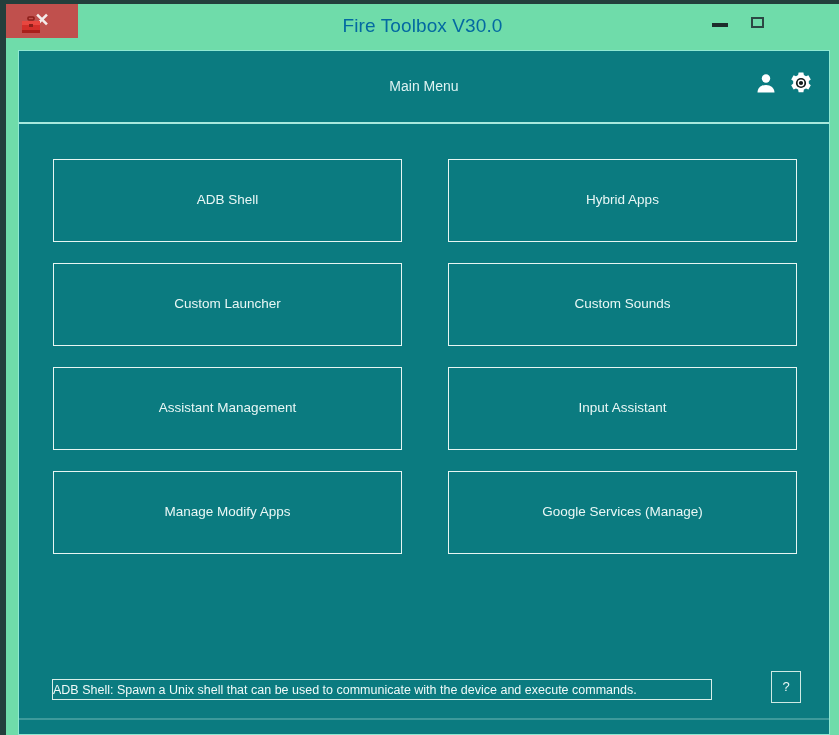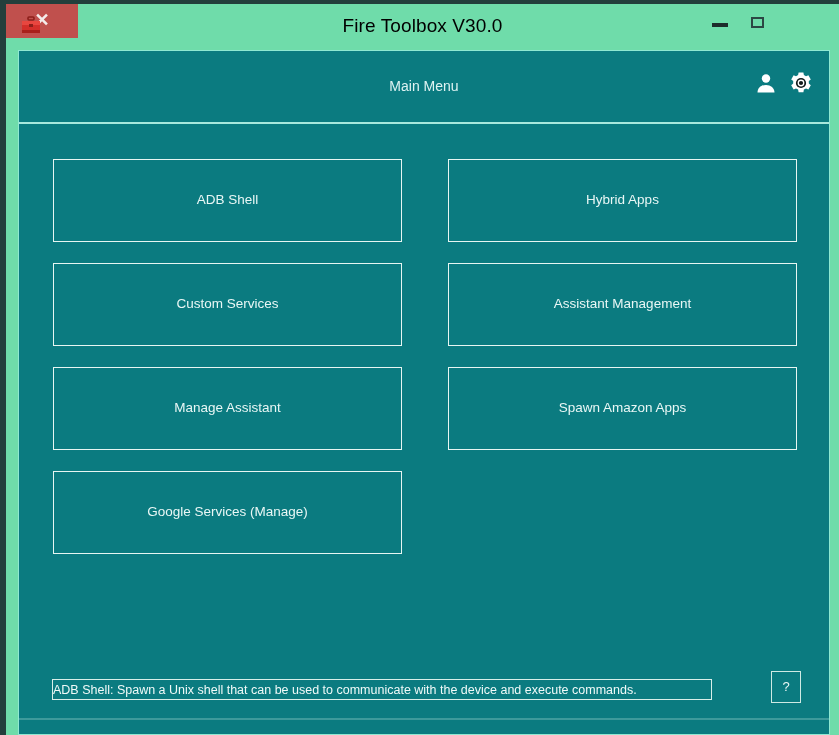--- a/index.html
+++ b/index.html
@@ -42,21 +42,21 @@
     width: 22px; height: 22px;
   }
   #title-text {
     position: absolute;
     left: 0; top: 0;
     width: 833px;
     height: 44px;
     line-height: 44px;
     text-align: center;
     font-size: 19px;
-    color: #000000;
+    color: #0369a1;
     letter-spacing: .1px;
   }
   .winbtn {
     position: absolute;
     top: 0;
     height: 34px;
   }
   #btn-min {
     left: 695px;
     width: 40px;
@@ -271,30 +271,33 @@
     </div>
 
     <div id="grid">
       <div class="menu-btn">
         <span>ADB Shell</span>
       </div>
       <div class="menu-btn">
         <span>Hybrid Apps</span>
       </div>
       <div class="menu-btn">
-        <span>Custom Services</span>
+        <span>Custom Launcher</span>
+      </div>
+      <div class="menu-btn">
+        <span>Custom Sounds</span>
       </div>
       <div class="menu-btn">
         <span>Assistant Management</span>
       </div>
       <div class="menu-btn">
-        <span>Manage Assistant</span>
-      </div>
-      <div class="menu-btn">
-        <span>Spawn Amazon Apps</span>
+        <span>Input Assistant</span>
+      </div>
+      <div class="menu-btn">
+        <span>Manage Modify Apps</span>
       </div>
       <div class="menu-btn">
         <span>Google Services (Manage)</span>
       </div>
     </div>
 
     <div id="statusbar">
       <span>ADB Shell: Spawn a Unix shell that can be used to communicate with the device and execute commands.</span>
     </div>
 

